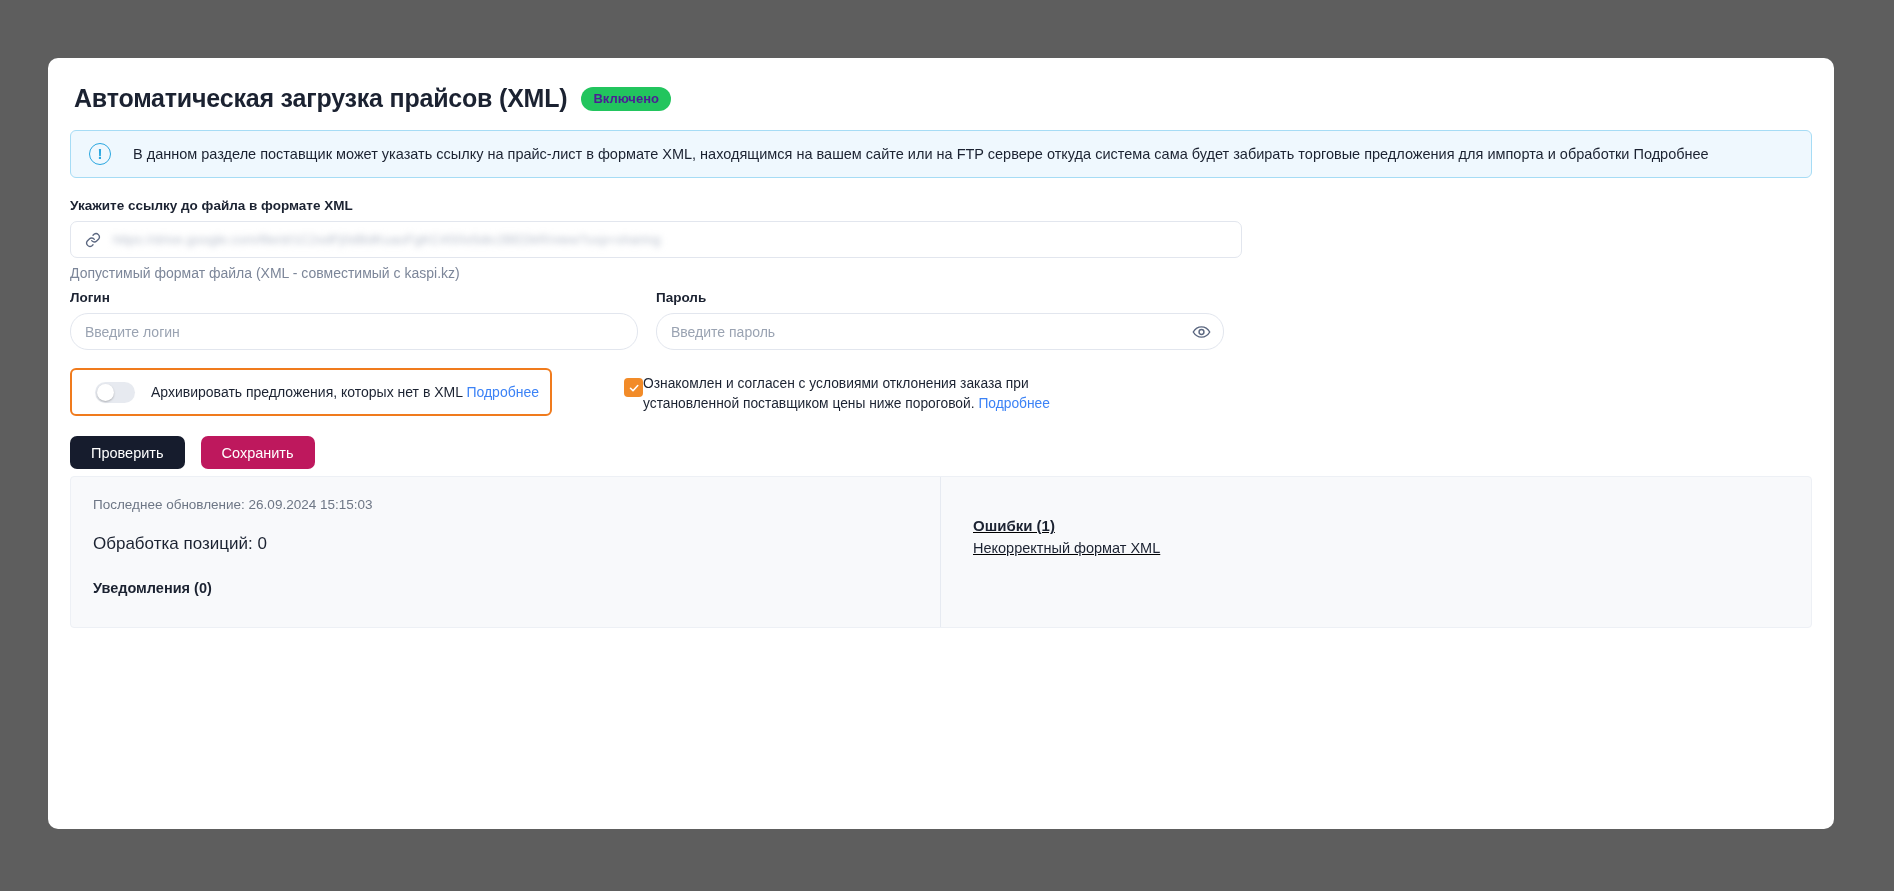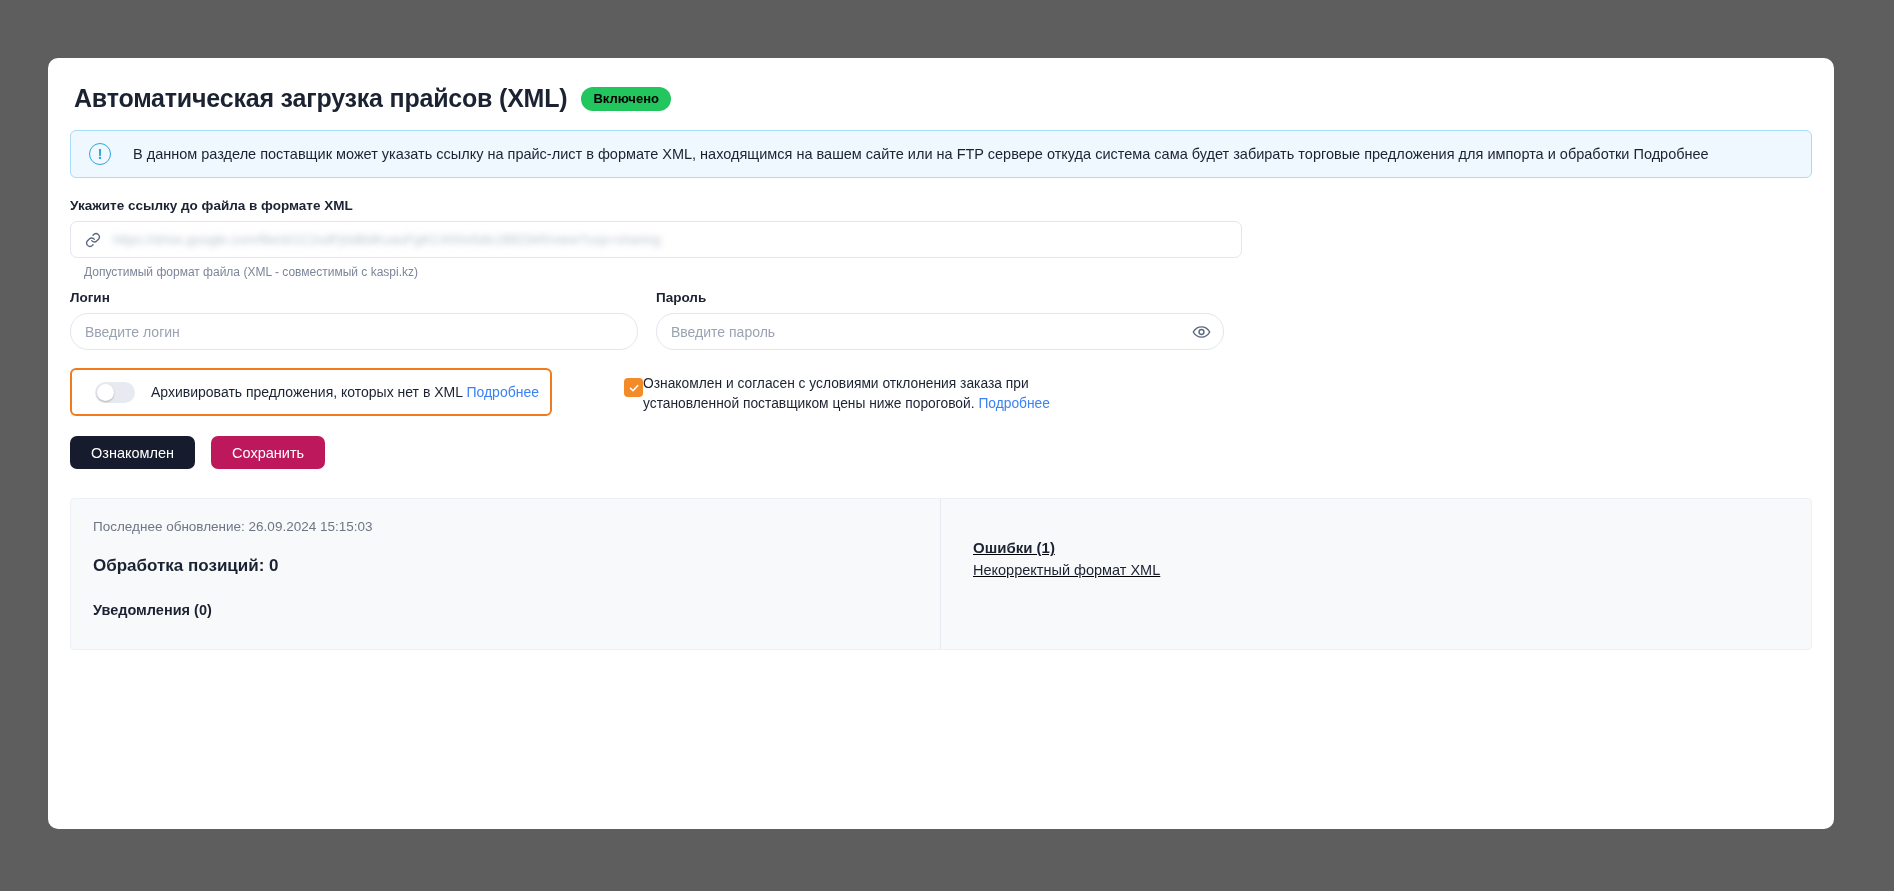--- a/index.html
+++ b/index.html
@@ -30,21 +30,21 @@
     padding: 26px 0 0 26px;
   }
   .page-title {
     font-size: 25px;
     font-weight: bold;
     color: #1b2231;
     letter-spacing: -0.2px;
   }
   .badge-enabled {
     background: #22c55e;
-    color: #000000;
+    color: #4c1d95;
     font-size: 13px;
     font-weight: bold;
     padding: 5px 12px 6px;
     border-radius: 13px;
     line-height: 1;
   }
 
   
   .info-banner {
     position: absolute;
@@ -100,24 +100,23 @@
   .link-icon { margin: 0 12px 0 14px; flex: 0 0 auto; display:flex; }
   .url-blurred {
     font-size: 13.5px;
     color: #b8bfcc;
     filter: blur(3.4px);
     white-space: nowrap;
     overflow: hidden;
     user-select: none;
   }
   .hint {
-    font-size: 12px;
+    font-size: 14px;
     color: #7c8699;
     margin-top: 7px;
-    margin-left: 14px;
   }
 
   
   .cred-row { position: absolute; left: 22px; top: 232px; width: 1742px; display: flex; gap: 18px; }
   .cred-col { width: 568px; }
   .text-input {
     width: 100%;
     height: 37px;
     border: 1px solid #e2e6ee;
     border-radius: 18px;
@@ -199,32 +198,32 @@
     cursor: pointer;
     color: #ffffff;
   }
   .btn-check { background: #161c2d; }
   .btn-save { background: #be185d; }
 
   
   .status-wrap {
     position: absolute;
     left: 22px;
-    top: 440px;
+    top: 418px;
     width: 1742px;
     height: 152px;
     background: #f8f9fb;
     border: 1px solid #edf0f5;
     border-radius: 4px;
     display: flex;
   }
   .status-left { width: 870px; border-right: 1px solid #e6eaf1; padding: 20px 0 0 22px; }
   .status-right { flex: 1; padding: 40px 0 0 32px; text-decoration: underline; }
   .upd-line { font-size: 13.5px; color: #6d7685; }
-  .stat-strong { font-size: 17px; font-weight: bold; color: #1b2231; margin-top: 22px; }
+  .stat-strong { font-size: 17px; font-weight: normal; color: #1b2231; margin-top: 22px; }
   .stat-sub { font-size: 14.5px; font-weight: bold; color: #1b2231; margin-top: 26px; }
   .err-title { font-size: 15px; font-weight: bold; color: #1b2231; }
   .err-text { font-size: 14.5px; color: #1b2231; margin-top: 6px; }
 </style>
 </head>
 <body>
 
 <div class="page">
   <div class="card">
 
@@ -293,21 +292,21 @@
           </svg>
         </div>
         <div class="check-label">
           <span>Ознакомлен и согласен с условиями отклонения заказа при установленной поставщиком цены ниже пороговой.</span>
           <span class="link-muted">Подробнее</span>
         </div>
       </div>
     </div>
 
     <div class="btn-row">
-      <button class="btn btn-check">Ознакомлен</button>
+      <button class="btn btn-check">Проверить</button>
       <button class="btn btn-save">Сохранить</button>
     </div>
 
     <div class="status-wrap">
       <div class="status-left">
         <div class="upd-line">Последнее обновление: 26.09.2024 15:15:03</div>
         <div class="stat-strong">Обработка позиций: 0</div>
         <div class="stat-sub">Уведомления (0)</div>
       </div>
       <div class="status-right">

